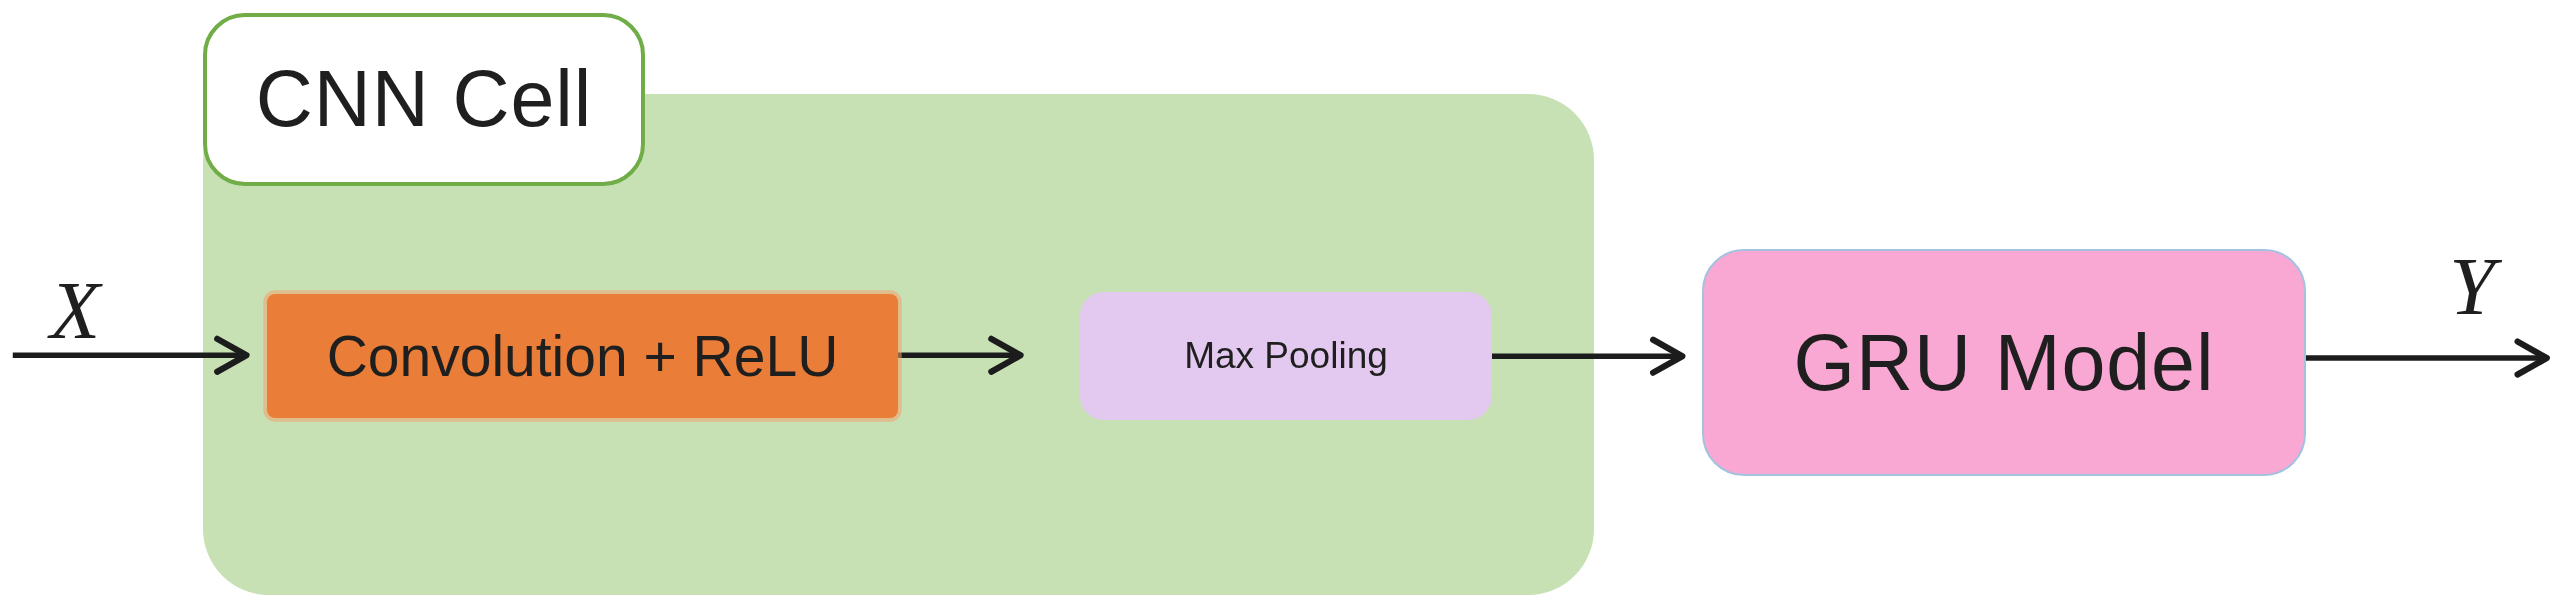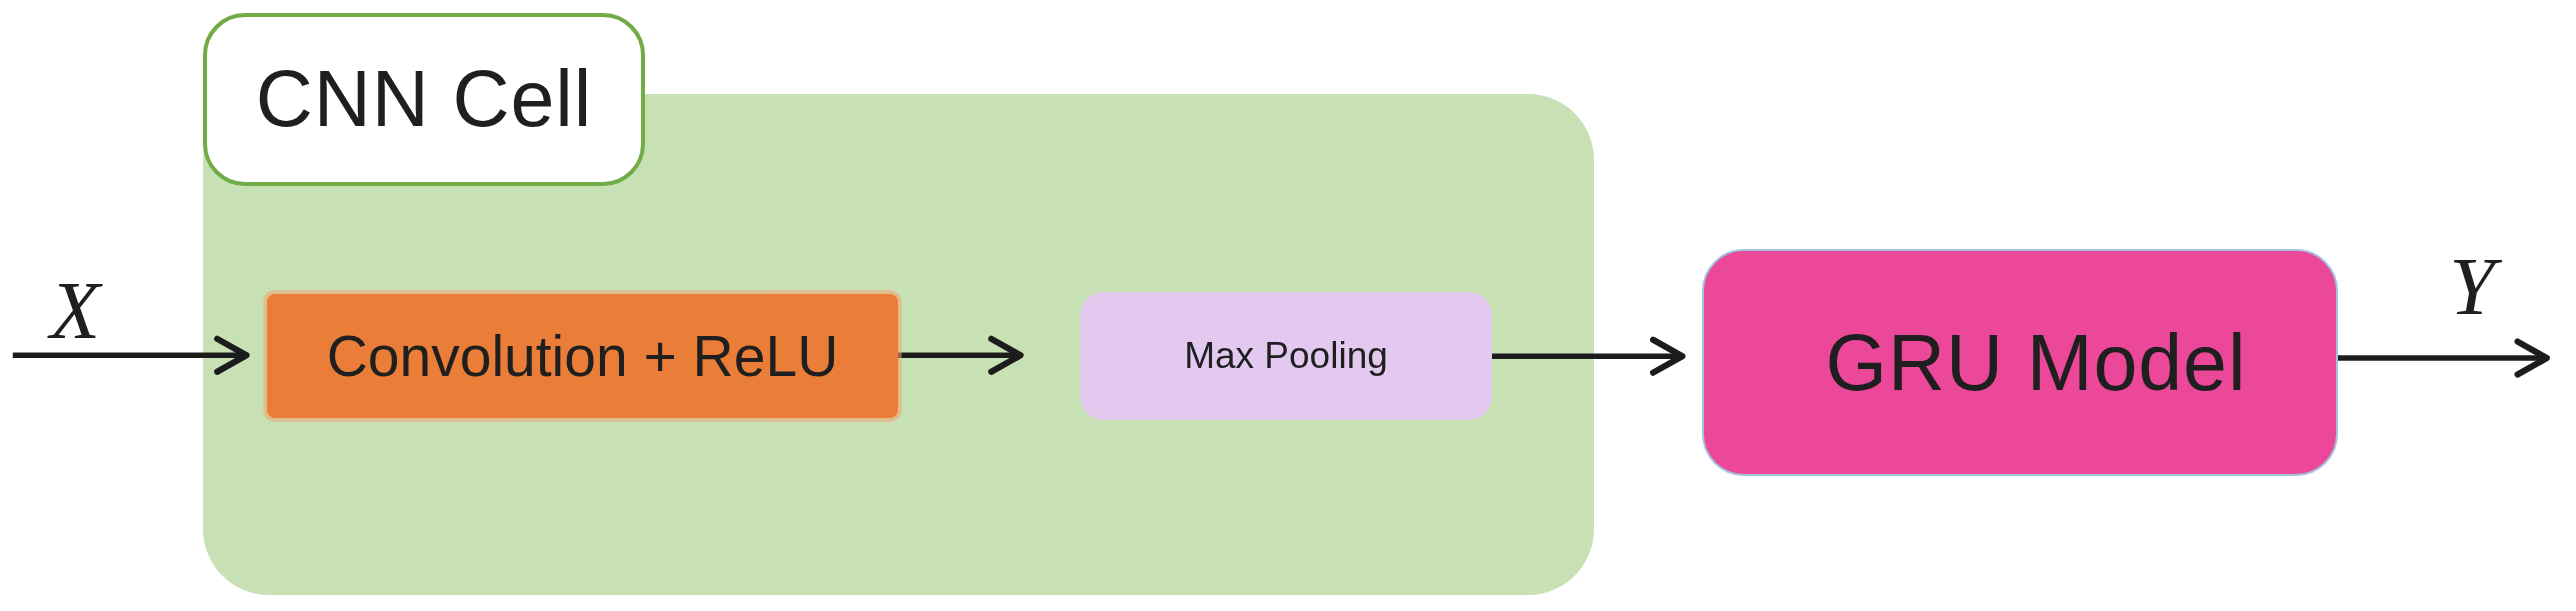--- a/index.html
+++ b/index.html
@@ -97,21 +97,21 @@
   </div>
 
   <div class="abs node node-conv" style="background-color: rgb(234, 126, 56);">
     <span>Convolution + ReLU</span>
   </div>
 
   <div class="abs node node-pool" style="background-color: rgb(227, 200, 240);">
     <span>Max Pooling</span>
   </div>
 
-  <div class="abs node node-gru" style="background-color: #ec4899; border-color: rgb(163, 194, 222); padding-left: 32px;">
+  <div class="abs node node-gru" style="background-color: #f9a8d4; border-color: rgb(163, 194, 222);">
     <span>GRU Model</span>
   </div>
 
   <div class="abs io-label x-label">X</div>
 
   <div class="abs io-label y-label">Y</div>
 
   <svg class="abs arrow-layer" viewBox="0 0 2822 670" xmlns="http://www.w3.org/2000/svg">
     <defs>
       <marker id="ah" viewBox="0 0 12 12" refX="10" refY="6" markerWidth="8" markerHeight="8" orient="auto">

